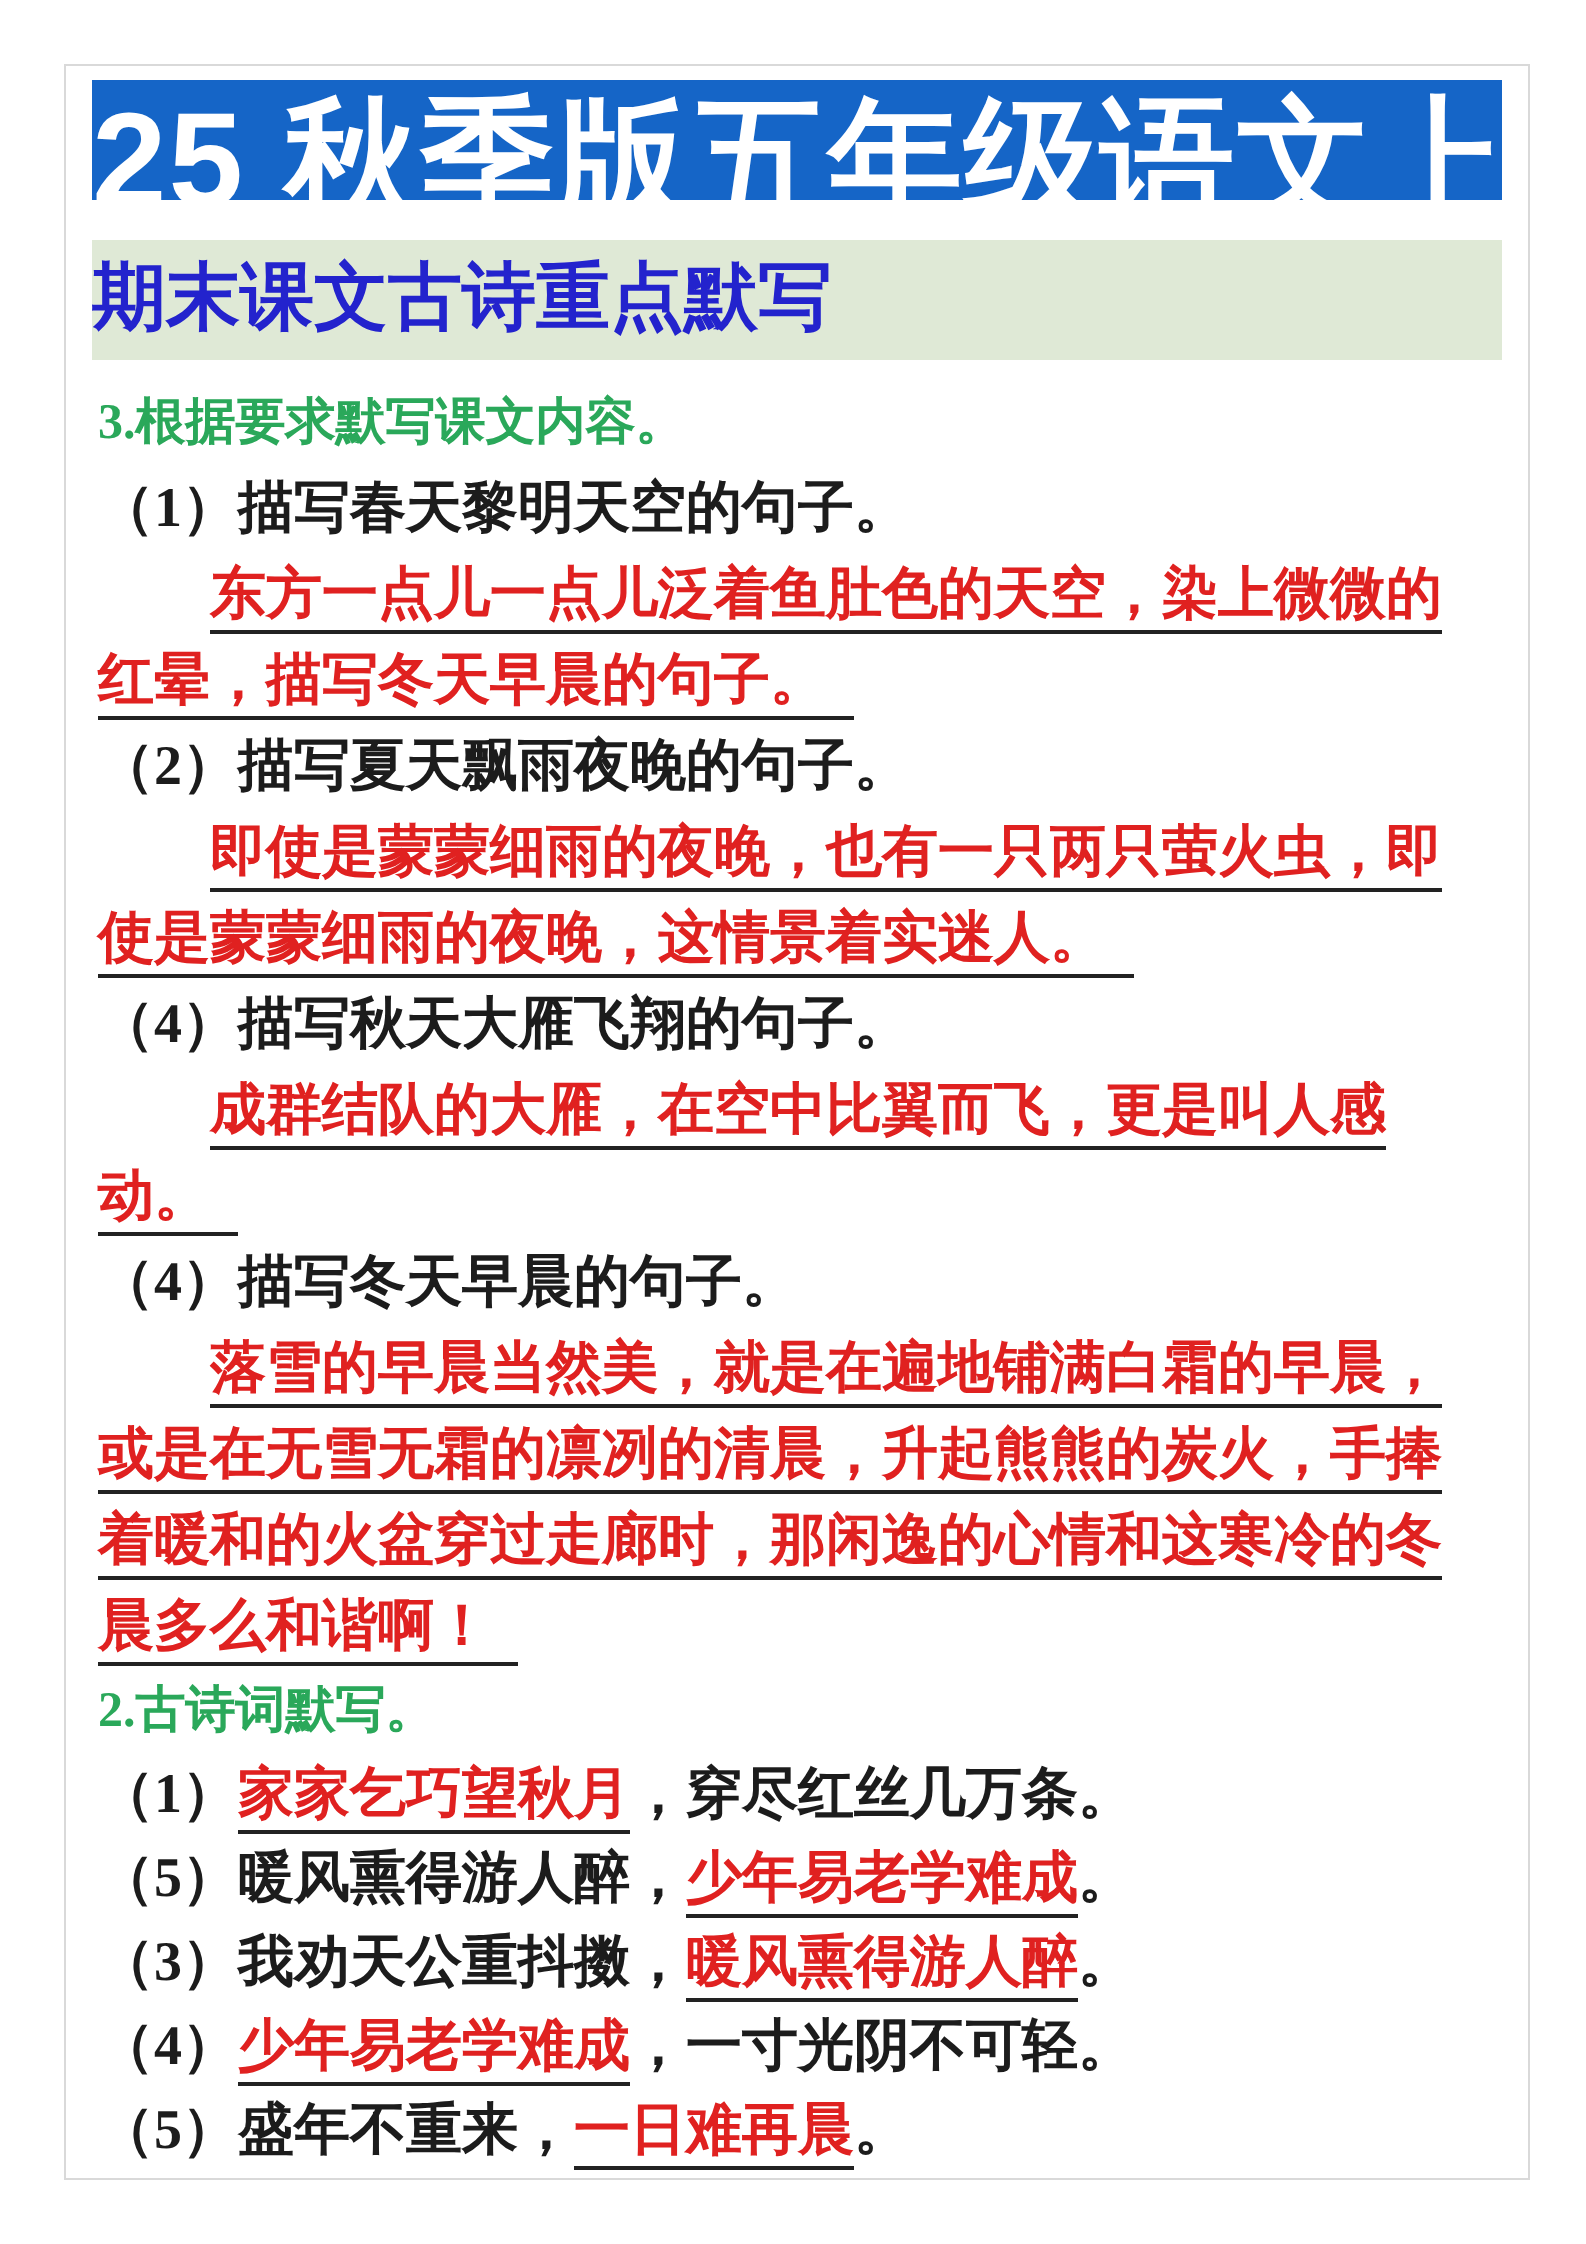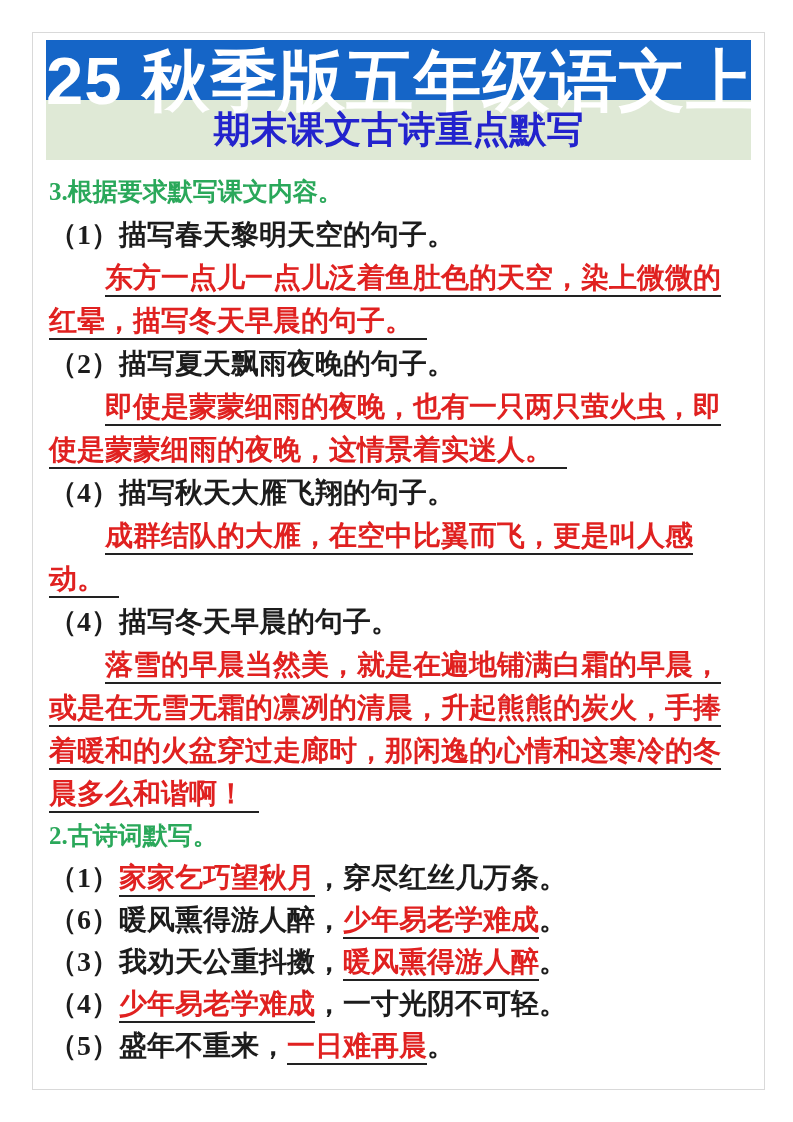--- a/index.html
+++ b/index.html
@@ -32,22 +32,21 @@
     font-weight: 700;
     font-size: 67px;
     letter-spacing: 1px;
     white-space: nowrap;
   }
   .subtitle-banner {
     background: var(--subtitle_bg, #dfe9d6);
     color: var(--subtitle_text, #2323cd);
     height: 60px;
     line-height: 60px;
-    margin-top: 0;
-    text-align: center;
+    margin-top: 20px;
     font-family: "Liberation Serif", serif;
     font-weight: 700;
     font-size: 37px;
   }
   .body-area {
     padding: 11px 3px 0 3px;
     font-weight: 700;
     font-size: 28px;
     color: var(--body_black, #1c1c1c);
   }
@@ -105,20 +104,20 @@
         <div class="q-line">（4）描写秋天大雁飞翔的句子。</div>
         <div class="answer-line"><span class="red-u">成群结队的大雁，在空中比翼而飞，更是叫人感动。</span></div>
         <div class="q-line">（4）描写冬天早晨的句子。</div>
         <div class="answer-line"><span class="red-u">落雪的早晨当然美，就是在遍地铺满白霜的早晨，或是在无雪无霜的凛冽的清晨，升起熊熊的炭火，手捧着暖和的火盆穿过走廊时，那闲逸的心情和这寒冷的冬晨多么和谐啊！</span></div>
       </div>
 
     <div class="sec-heading">2.古诗词默写。</div>
 
     <div id="sec2-items">
         <div class="s2-line"><span class="seg">（1）</span><span class="red-u">家家乞巧望秋月</span><span class="seg">，穿尽红丝几万条。</span></div>
-        <div class="s2-line"><span class="seg">（6）暖风熏得游人醉，</span><span class="red-u">少年易老学难成</span><span class="seg">。</span></div>
+        <div class="s2-line"><span class="seg">（5）暖风熏得游人醉，</span><span class="red-u">少年易老学难成</span><span class="seg">。</span></div>
         <div class="s2-line"><span class="seg">（3）我劝天公重抖擞，</span><span class="red-u">暖风熏得游人醉</span><span class="seg">。</span></div>
         <div class="s2-line"><span class="seg">（4）</span><span class="red-u">少年易老学难成</span><span class="seg">，一寸光阴不可轻。</span></div>
         <div class="s2-line"><span class="seg">（5）盛年不重来，</span><span class="red-u">一日难再晨</span><span class="seg">。</span></div>
       </div>
 
   </div>
 </div>
 
 </body></html>

